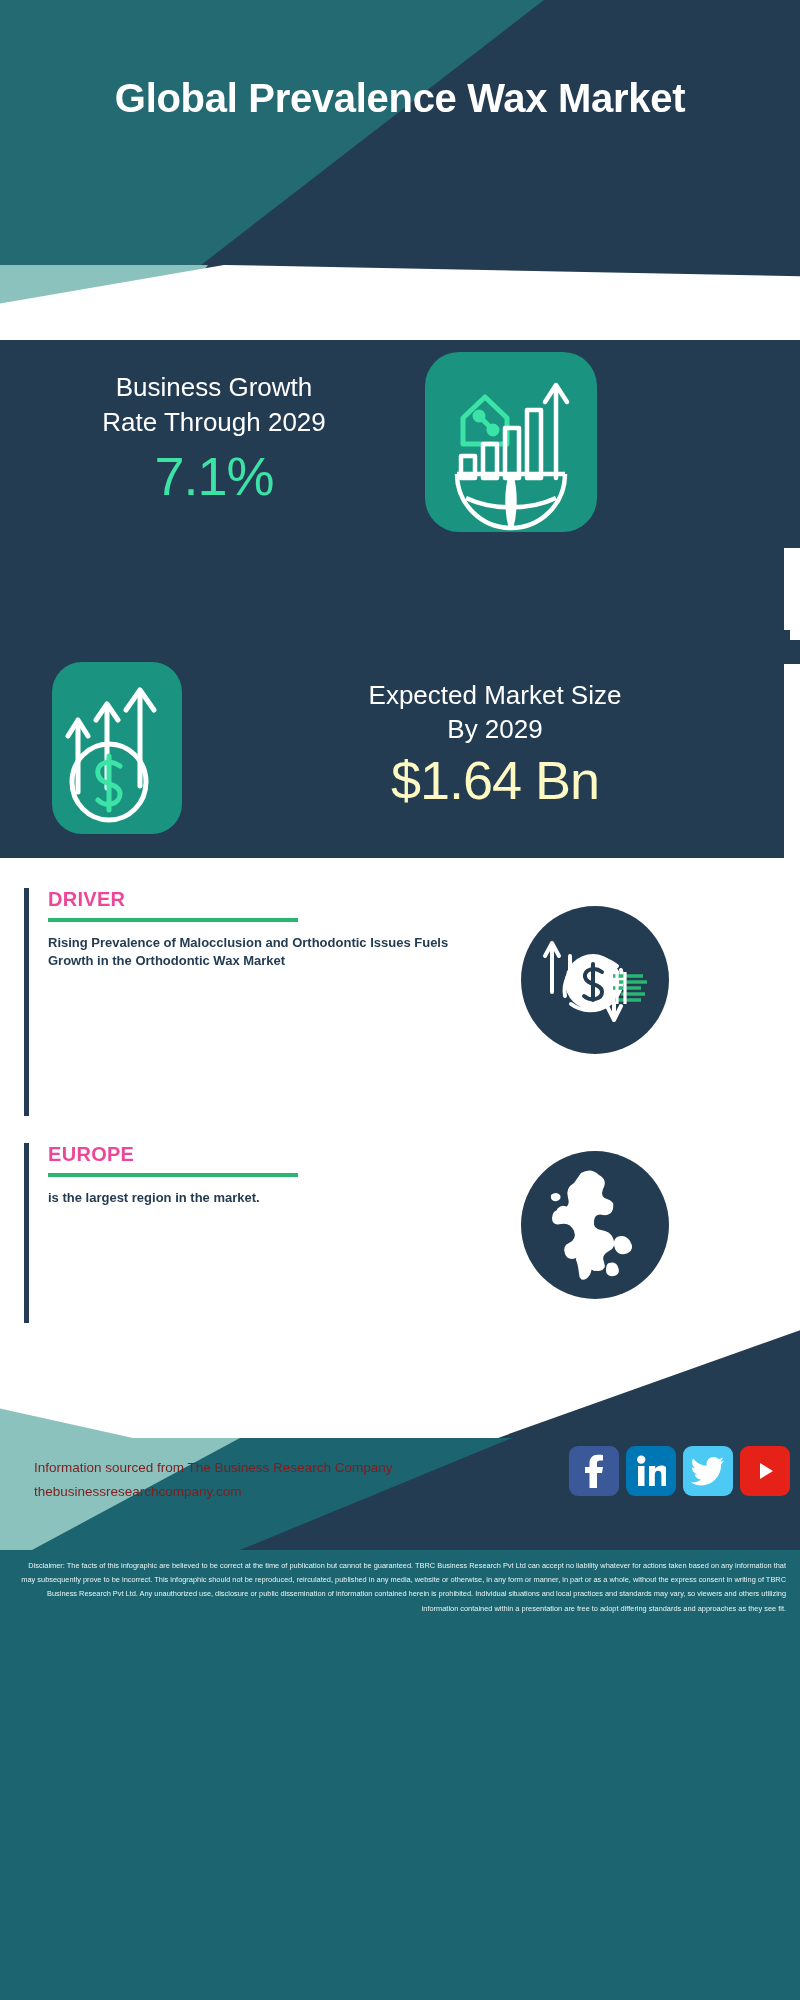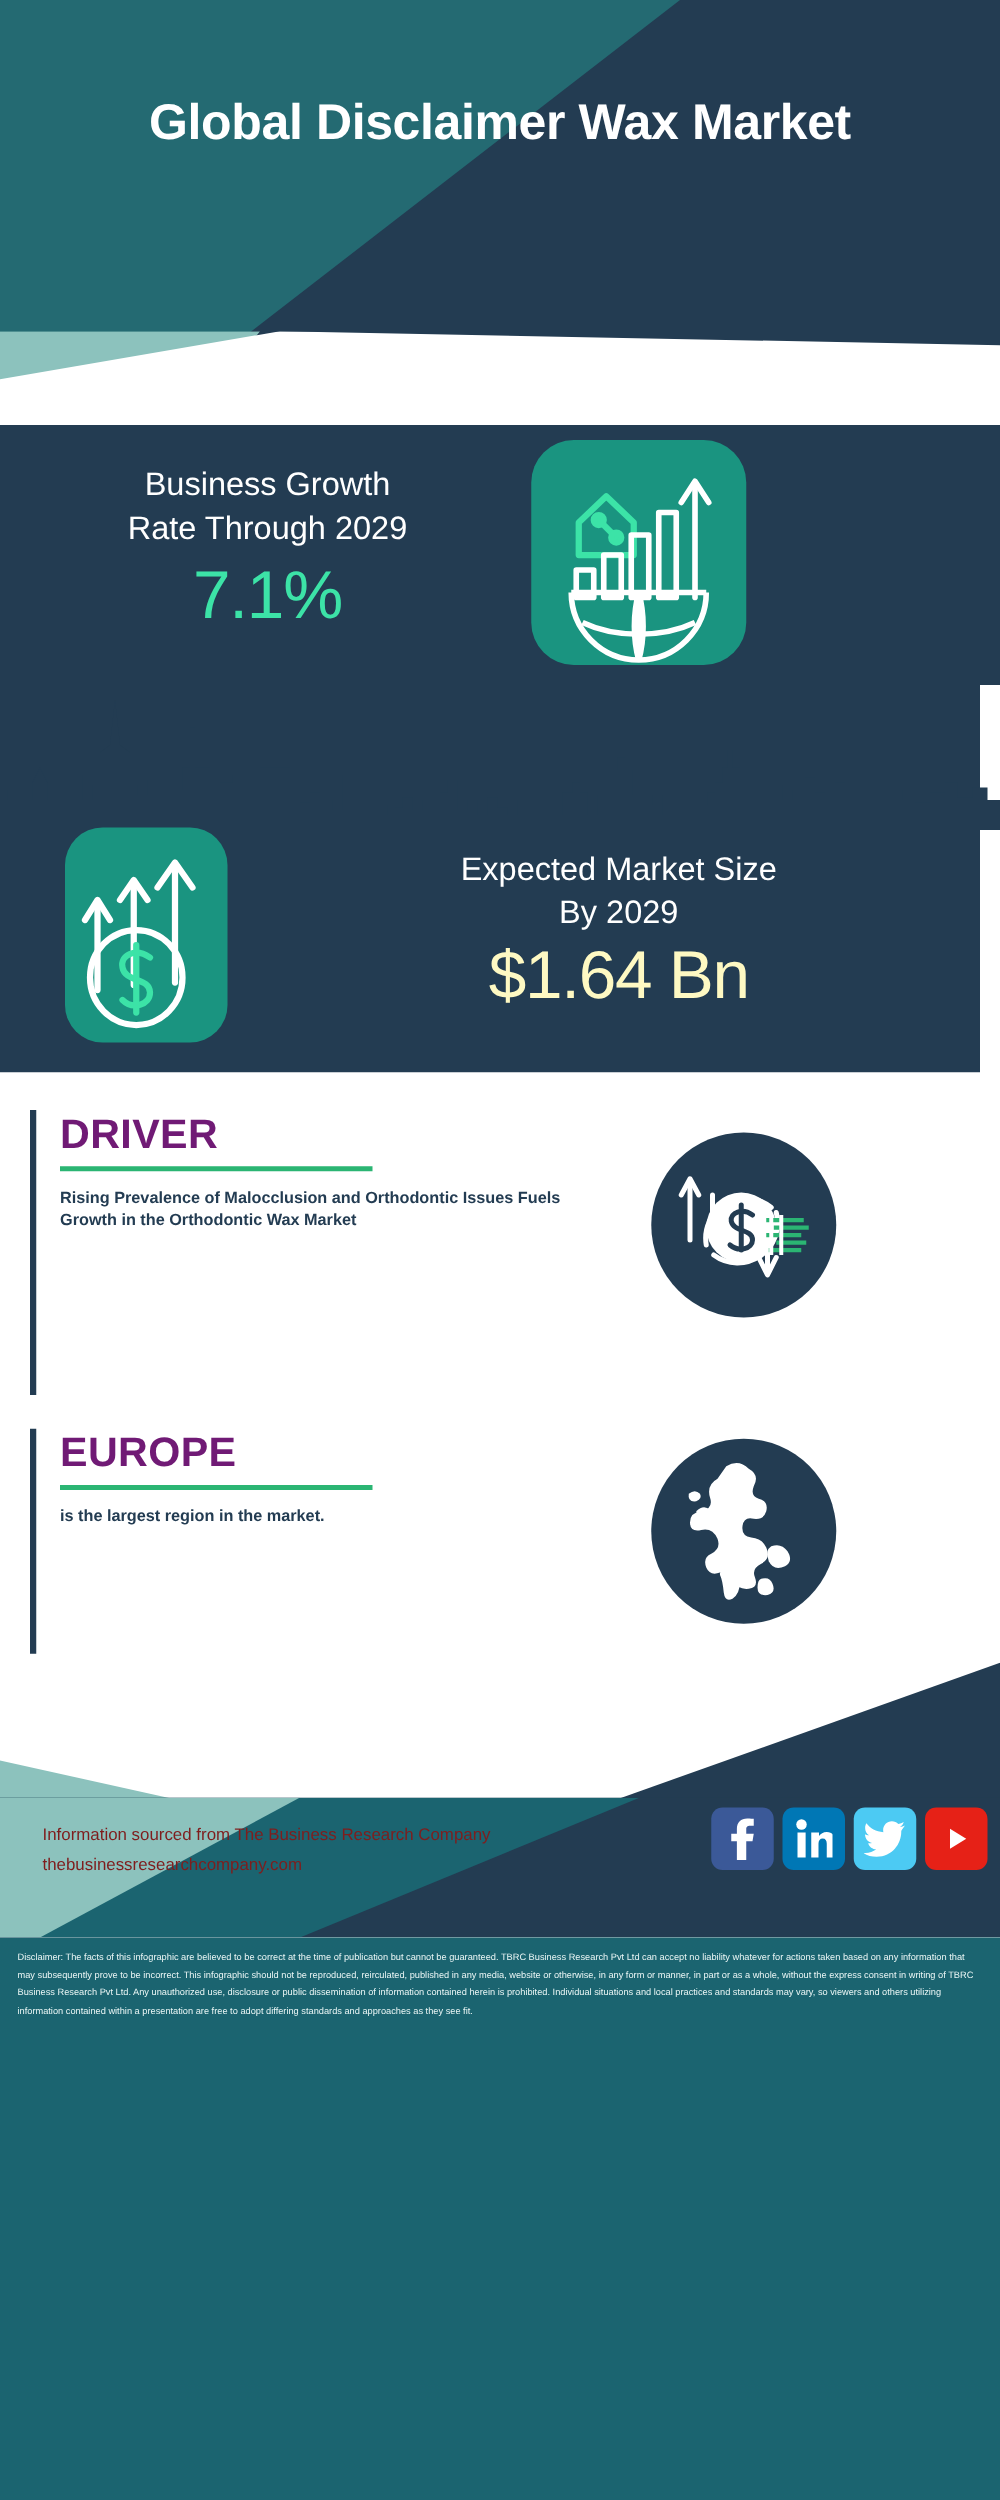--- a/index.html
+++ b/index.html
@@ -69,21 +69,21 @@
   }
 
   
   .cards { position:absolute; left:0; top:858px; width:800px; height:470px; background:#fff; }
   .card { position:absolute; left:24px; width:760px; }
   .card-rule {
     position:absolute; left:0; top:0; width:5px; background:#233c52;
   }
   .card-body { position:absolute; left:24px; top:0; width:420px; }
   .card-title {
-    font-size:33px; font-weight:bold; color:#701a75; letter-spacing:0.3px;
+    font-size:20px; font-weight:bold; color:#ec4899; letter-spacing:0.3px;
   }
   .card-underline { width:250px; height:4px; background:#2bb573; margin:7px 0 12px 0; }
   .card-text {
     font-size:13px; font-weight:bold; color:#233c52; line-height:1.42;
   }
   .card-badge {
     position:absolute; width:148px; height:148px; border-radius:50%;
     background:#233c52; overflow:hidden;
   }
 
@@ -122,33 +122,33 @@
   }
   .s-fb { background:#3b5998; }
   .s-li { background:#0077b5; }
   .s-tw { background:#4ccaf3; }
   .s-yt { background:#e62117; }
 
   
   .disclaimer {
     position:absolute; left:0; top:1550px; width:800px; height:450px;
     background:#1b6470; color:#eaf6f5;
-    font-size:7.4px; line-height:1.92; text-align:left;
+    font-size:7.4px; line-height:1.92; text-align:right;
     padding:9px 14px 0 14px;
   }
 </style>
 </head>
 <body>
 
 <div class="page">
 
   <div class="header">
     <div class="header-teal"></div>
     <div class="header-navy"></div>
-    <div class="header-title">Global Disclaimer Wax Market</div>
+    <div class="header-title">Global Prevalence Wax Market</div>
   </div>
 
   <div class="band">
     <div class="band-teal-light"></div>
     <div class="band-white"></div>
   </div>
 
   <div class="growth">
     <div class="growth-text">
       <div class="growth-label">Business Growth</div>

